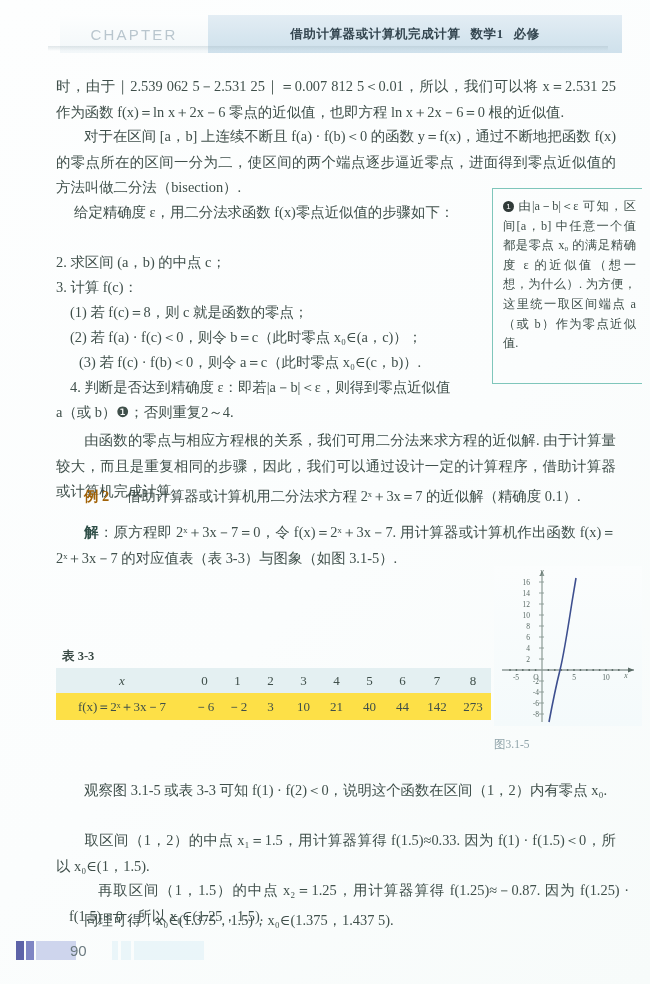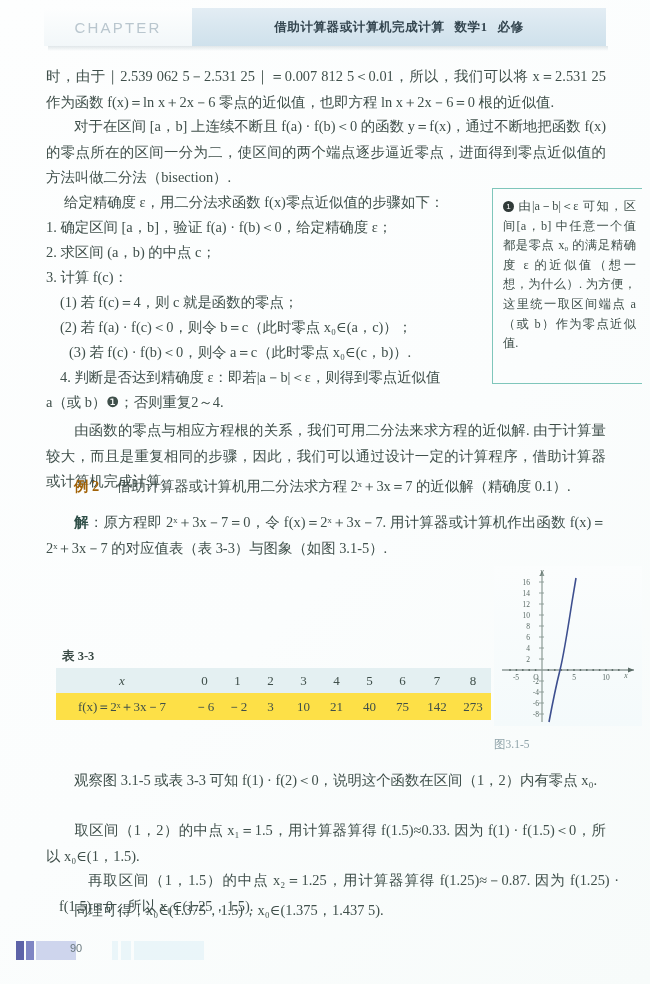--- a/index.html
+++ b/index.html
@@ -13,26 +13,26 @@
     position: relative;
     overflow: hidden;
     font-family: "Liberation Serif", "DejaVu Serif", serif;
     color: #3c4a46;
     background: linear-gradient(135deg,#fdfefe 0%,#fbfdfd 55%,#f7fbfa 100%);
   }
 
   
   .header-band {
     position: absolute;
-    left: 44px;
+    left: 60px;
     top: 8px;
     width: 562px;
     height: 52px;
     display: flex;
-    align-items: flex-start;
+    align-items: center;
   }
   .header-left {
     width: 148px;
     height: 38px;
     background: linear-gradient(180deg,#fdfefe 0%,#f2f7f9 100%);
     display: flex;
     align-items: center;
     justify-content: center;
   }
   .chapter-word {
@@ -67,21 +67,21 @@
   }
 
   
   .page {
     position: absolute;
     left: 0; top: 0;
     width: 650px; height: 984px;
   }
   p.body {
     position: absolute;
-    margin: 0;
+    margin: 10px;
     font-size: 14.4px;
     line-height: 25.5px;
     text-align: justify;
     color: #3f4f4a;
   }
   .ind { display:inline-block; width: 28px; }
   .mi { font-family: "Liberation Serif", serif; font-style: italic; }
   .exlabel { color: #a16207; font-weight: bold; }
   .sollabel { font-weight: bold; color: #2f4f48; }
 
@@ -182,21 +182,21 @@
     gap: 2px;
   }
   .fbar { width: 8px; height: 19px; }
   .fbar.b1 { background: #5d63a8; }
   .fbar.b2 { background: #7f86c4; }
   .fbar.b3 { width: 40px; background: #aab4e0; opacity: .55; }
   .page-num {
     position: absolute;
     left: 70px;
     top: 942px;
-    font-size: 11px;
+    font-size: 15px;
     color: #6b7a80;
     font-family: "Liberation Sans", sans-serif;
   }
   .footer-chips {
     position: absolute;
     left: 112px;
     top: 941px;
     display: flex;
     gap: 3px;
     opacity: .45;
@@ -224,31 +224,28 @@
   </p>
 
   <p class="body" style="left:46px; top:114px; width:560px;">
     <span class="ind"></span><span>对于在区间 [a，b] 上连续不断且 f(a) · f(b)＜0 的函数 y＝f(x)，通过不断地把函数 f(x)的零点所在的区间一分为二，使区间的两个端点逐步逼近零点，进面得到零点近似值的方法叫做二分法（bisection）.</span>
   </p>
 
   <p class="body" style="left:36px; top:190px; width:430px;">
     <span class="ind"></span><span>给定精确度 ε，用二分法求函数 f(x)零点近似值的步骤如下：</span>
   </p>
 
-  <p class="body" style="left:46px; top:215px; width:430px;">
-    <span>1. 确定区间 [a，b]，验证 f(a) · f(b)＜0，给定精确度 ε；</span>
-  </p>
   <p class="body" style="left:46px; top:240px; width:430px;">
     <span>2. 求区间 (a，b) 的中点 c；</span>
   </p>
   <p class="body" style="left:46px; top:265px; width:430px;">
     <span>3. 计算 f(c)：</span>
   </p>
   <p class="body" style="left:60px; top:290px; width:420px;">
-    <span>(1) 若 f(c)＝4，则 c 就是函数的零点；</span>
+    <span>(1) 若 f(c)＝8，则 c 就是函数的零点；</span>
   </p>
   <p class="body" style="left:60px; top:315px; width:420px;">
     <span>(2) 若 f(a) · f(c)＜0，则令 b＝c（此时零点 x₀∈(a，c)）；</span>
   </p>
   <p class="body" style="left:69px; top:340px; width:420px;">
     <span>(3) 若 f(c) · f(b)＜0，则令 a＝c（此时零点 x₀∈(c，b)）.</span>
   </p>
   <p class="body" style="left:60px; top:365px; width:420px;">
     <span>4. 判断是否达到精确度 ε：即若|a－b|＜ε，则得到零点近似值</span>
   </p>
@@ -293,21 +290,21 @@
       <td class="val wide">8</td>
     </tr>
     <tr class="row">
       <td class="lbl"><span>f(x)＝2ˣ＋3x－7</span></td>
       <td class="val">－6</td>
       <td class="val">－2</td>
       <td class="val">3</td>
       <td class="val">10</td>
       <td class="val">21</td>
       <td class="val">40</td>
-      <td class="val">75</td>
+      <td class="val">44</td>
       <td class="val wide">142</td>
       <td class="val wide">273</td>
     </tr>
   </tbody>
     </table>
 
   <div class="figure">
     <svg width="148" height="160" viewBox="0 0 148 160">
 
       <line x1="8" y1="104" x2="140" y2="104" stroke="#5a6b66" stroke-width="1"></line>

